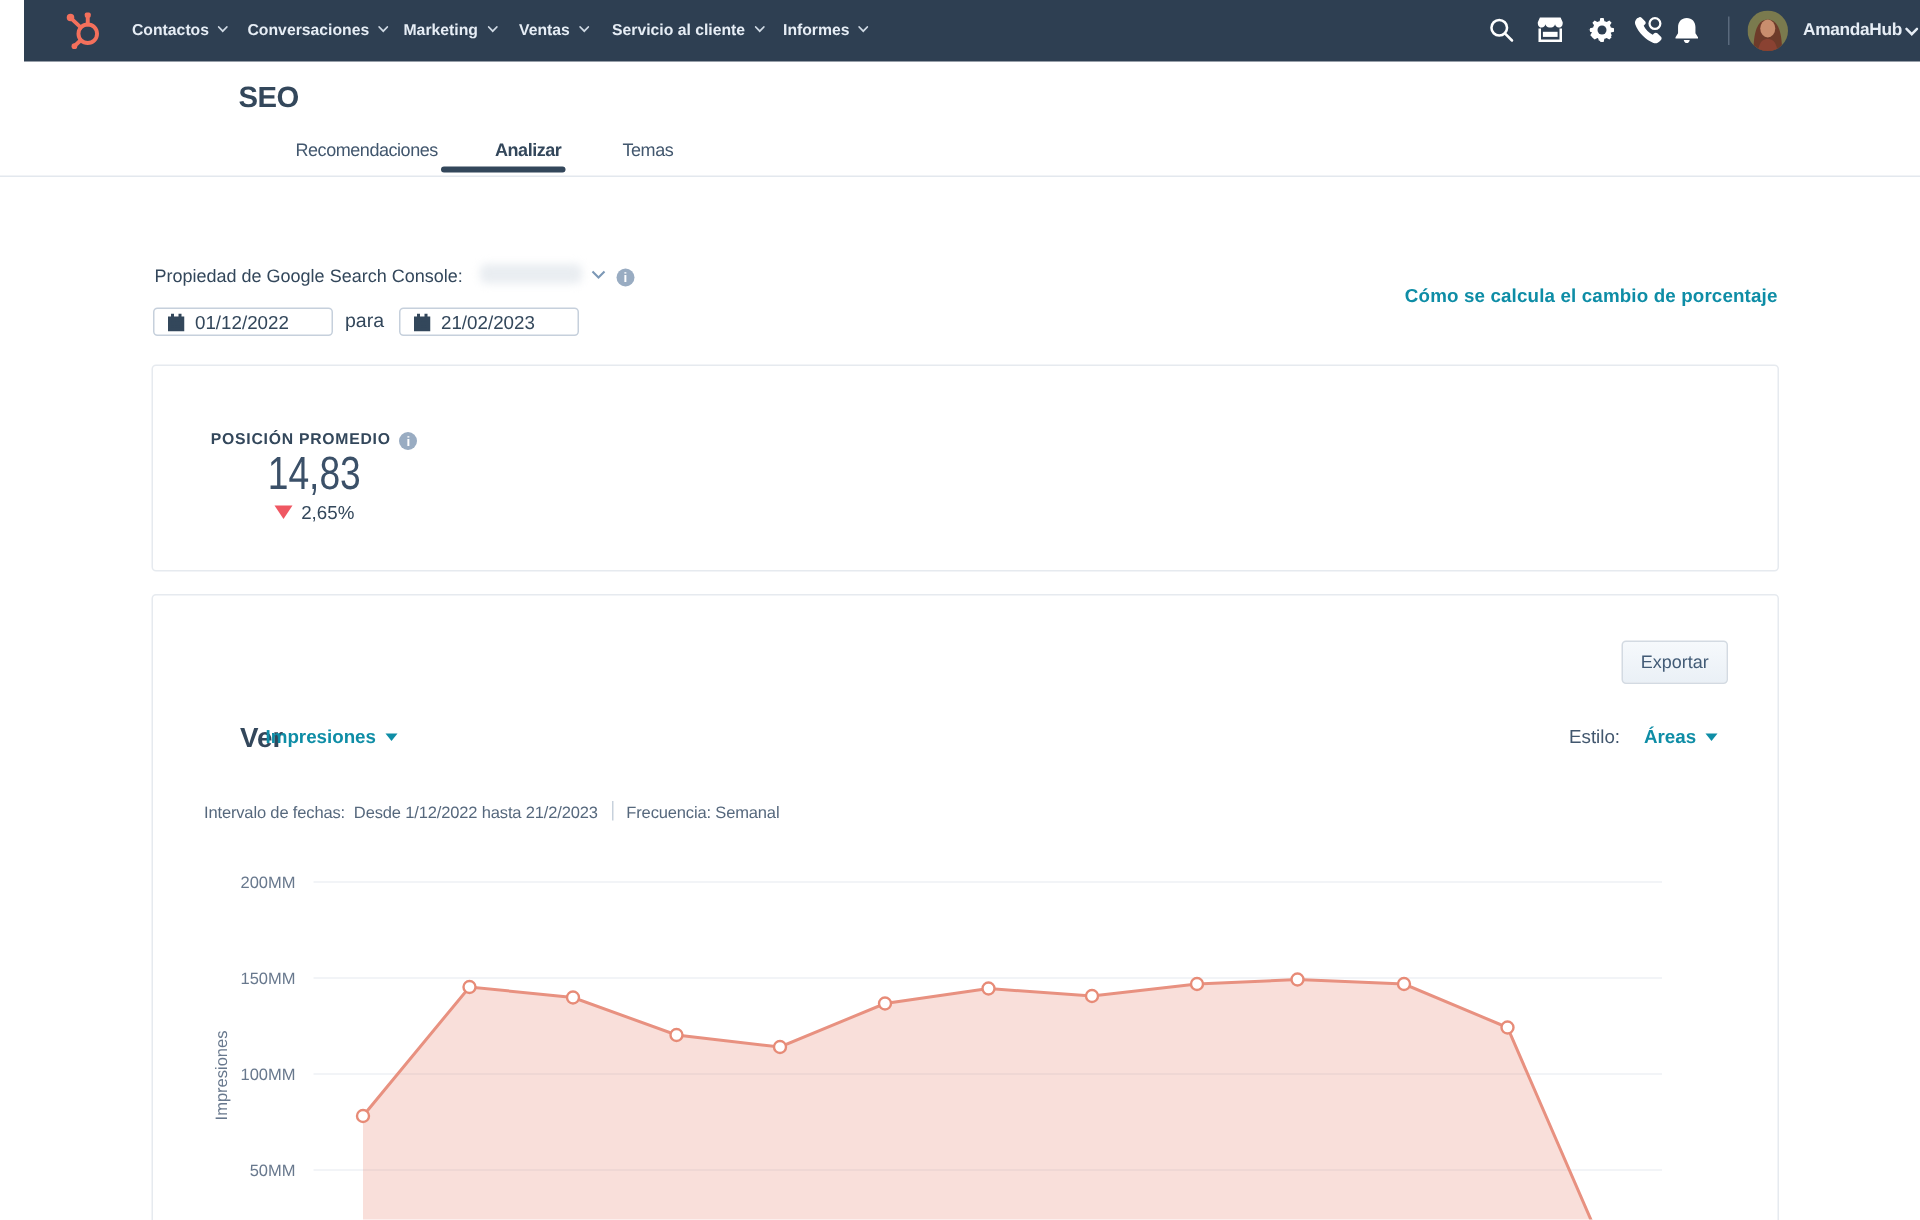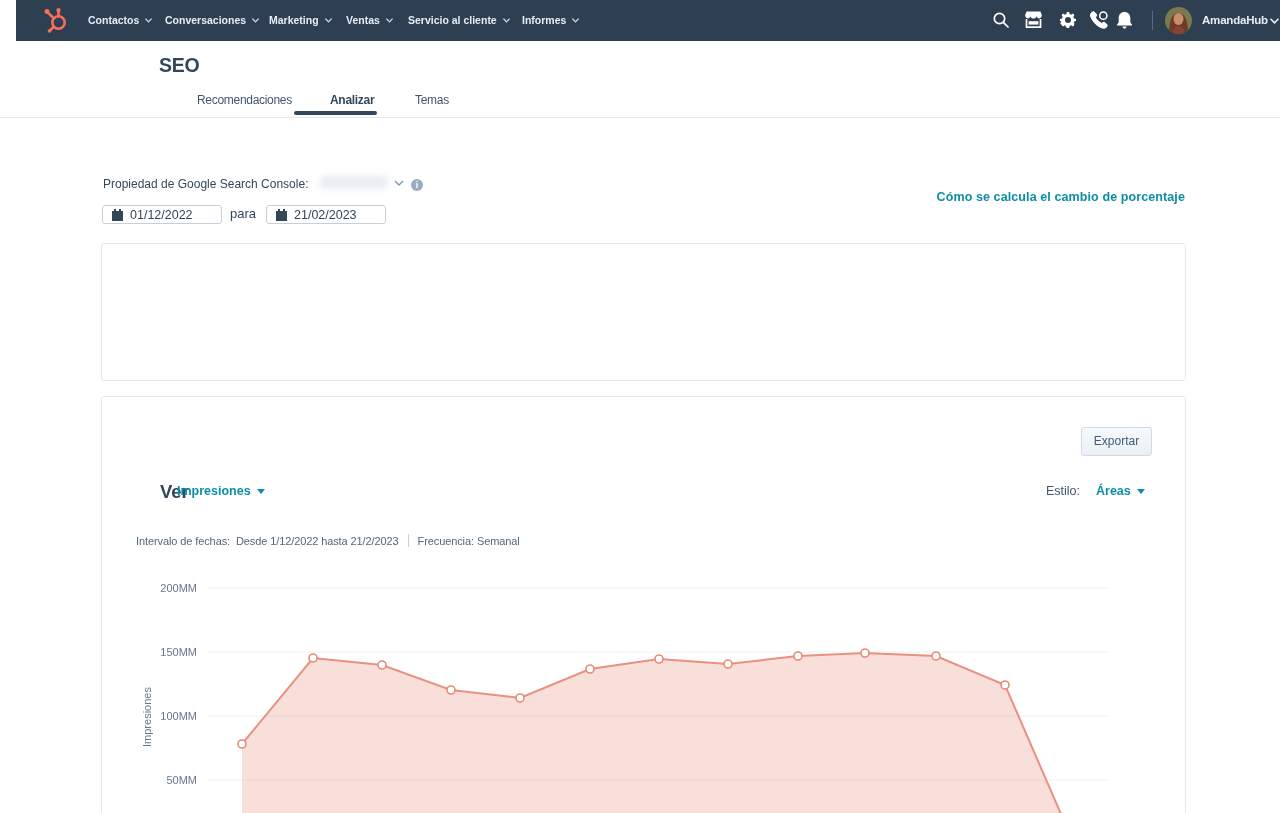--- a/index.html
+++ b/index.html
@@ -165,20 +165,25 @@
         <rect x="2.5" y="8" width="1.5" height="1.5"></rect>
         <rect x="4.8" y="8" width="1.5" height="1.5"></rect>
         <rect x="7.1" y="8" width="1.5" height="1.5"></rect>
       </g>
     </svg>
   <span>21/02/2023</span>
 </div>
 
 <div class="card" id="card1"></div>
 <div id="stats">
+  <div class="stat">
+      <div class="lbl">POSICIÓN PROMEDIO<span class="ilbl">i</span></div>
+      <div class="val">14,83</div>
+      <div class="chg"><span class="tri-dn"></span>2,65%</div>
+    </div>
 </div>
 
 <div class="card" id="card2"></div>
 <div id="exportbtn">Exportar</div>
 <div id="ver">Ver</div>
 <div id="impres">Impresiones<span class="tcaret"></span></div>
 <div id="estilo">Estilo:</div>
 <div id="areas">Áreas<span class="tcaret"></span></div>
 <div id="meta">Intervalo de fechas: &nbsp;Desde 1/12/2022 hasta 21/2/2023<span class="sep"></span>Frecuencia: Semanal</div>
 

